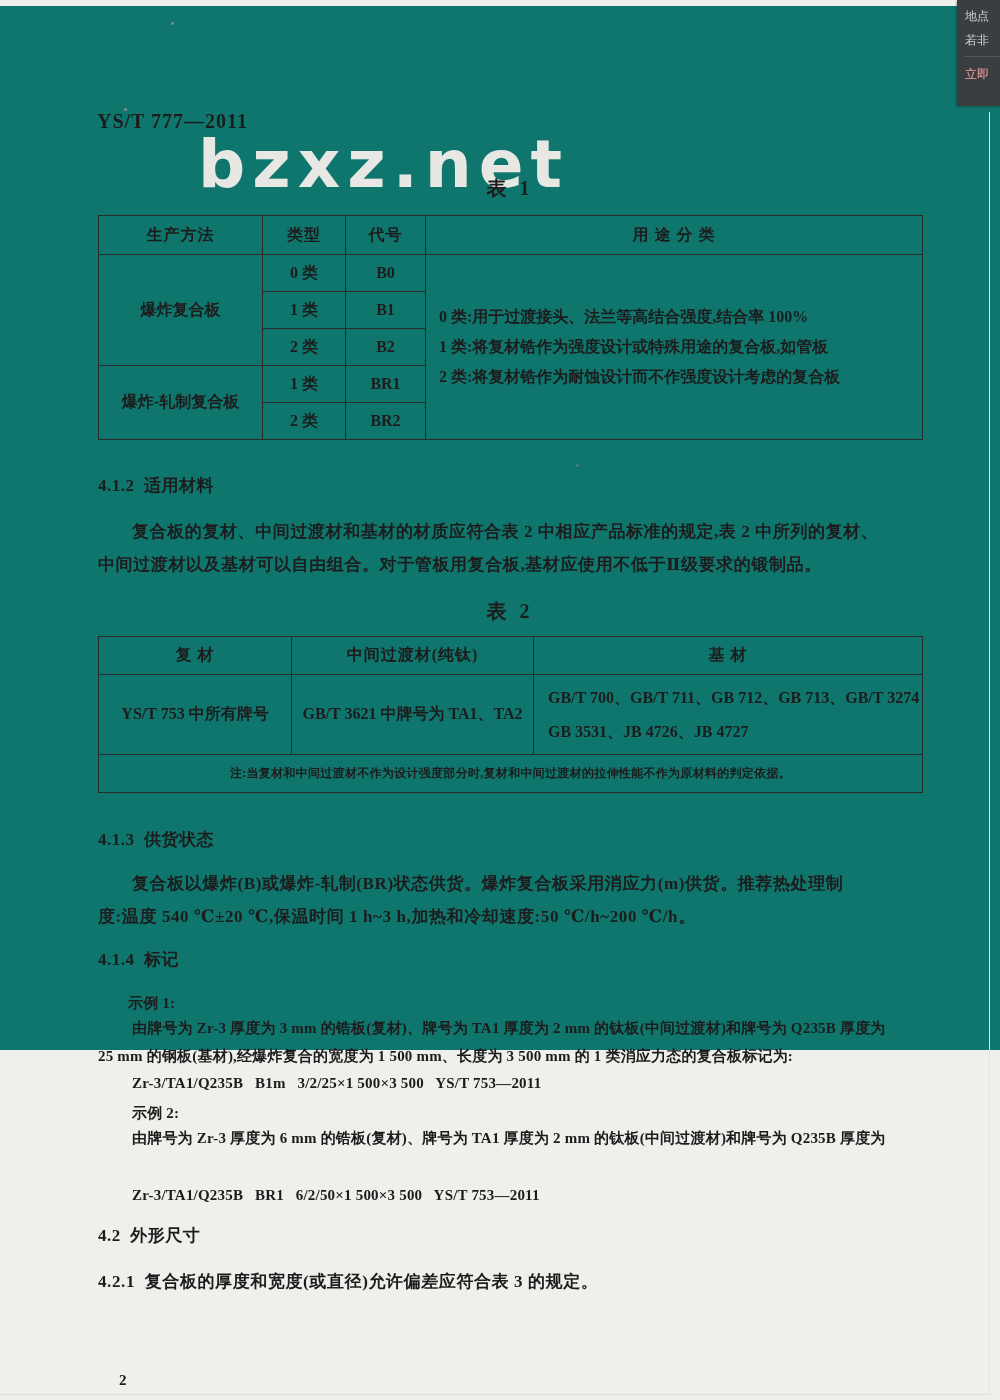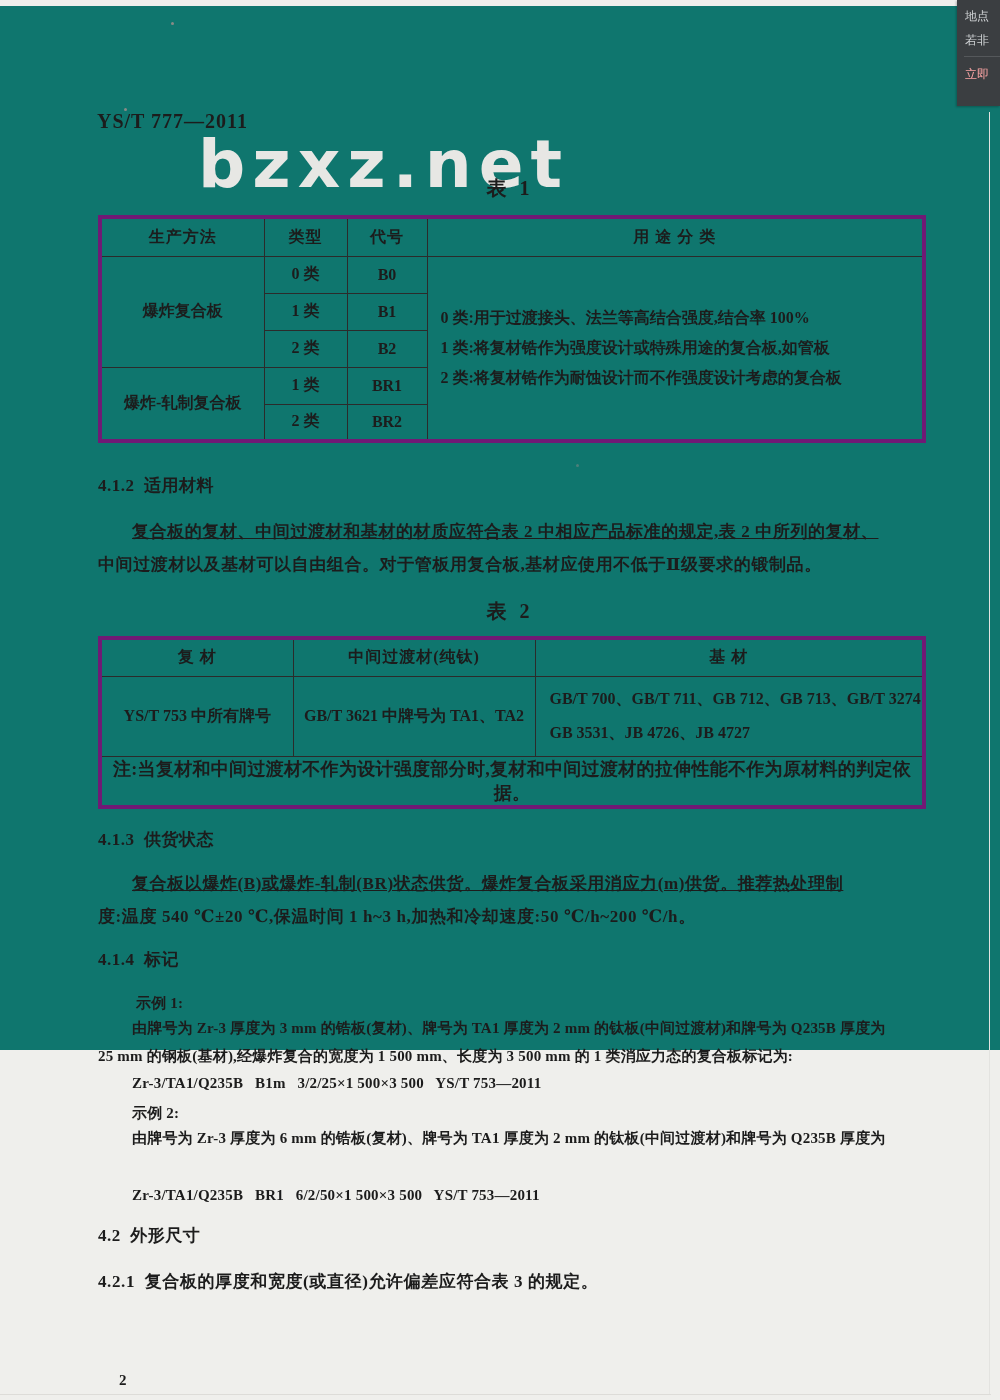--- a/index.html
+++ b/index.html
@@ -4,36 +4,36 @@
 <style>
   html,body{margin:0;padding:0;}
   body{width:1000px;height:1400px;position:relative;overflow:hidden;
        background:#efefec;font-family:"Liberation Serif","DejaVu Serif",serif;color:#1c1c1c;}
   .page{position:absolute;left:0;top:0;width:1000px;height:1044px;background:#0f766e;margin-top:6px;}
   .abs{position:absolute;white-space:pre;}
   .cn{font-weight:600;}
   .heading{font-size:17px;font-weight:700;letter-spacing:0.5px;}
   .para{font-size:17px;letter-spacing:0.6px;}
   .small{font-size:15px;letter-spacing:0.2px;}
-  .indent{padding-left:34px;text-decoration:underline;}
+  .indent{padding-left:34px;}
   .std-num{font-size:20px;font-weight:700;letter-spacing:1px;}
   .watermark{font-family:"DejaVu Sans","Liberation Sans",sans-serif;
              font-size:66px;font-weight:800;letter-spacing:7px;color:#e7e7e4;}
   .tbl-label{width:824px;text-align:center;font-size:20px;font-weight:700;letter-spacing:4px;}
   table.t{position:absolute;border-collapse:collapse;table-layout:fixed;
           font-size:16px;}
   table.t td,table.t th{border:1px solid #2b2b2b;padding:0;text-align:center;
           vertical-align:middle;font-weight:600;overflow:hidden;}
-  table.t{border:4px solid #701a75;}
+  table.t{border:1px solid #701a75;}
   table.t th{font-weight:700;letter-spacing:1px;}
   .usage-cell{text-align:left !important;}
   .usage-lines{padding-left:13px;line-height:30px;font-size:16px;white-space:nowrap;}
   .base-cell{text-align:left !important;}
   .base-lines{padding-left:14px;line-height:34px;white-space:nowrap;}
-  .note-cell{font-size:18px;letter-spacing:0.3px;}
+  .note-cell{font-size:12px;letter-spacing:0.3px;}
   .pgnum{font-size:15px;font-weight:600;}
   
   .overlay{position:absolute;top:0;right:0;width:43px;height:106px;background:#3b3e41;
            font-family:"Liberation Sans","DejaVu Sans",sans-serif;font-size:12px;
            color:#d3d6d8;overflow:hidden;box-shadow:-1px 1px 2px rgba(0,0,0,0.25);}
   .overlay .row{position:absolute;left:8px;white-space:nowrap;}
   .overlay .divider{position:absolute;left:7px;top:56px;width:40px;border-top:1px solid #55585b;}
   .overlay .link{color:#fca5a5;}
   .edge-v{position:absolute;left:989px;top:106px;width:1px;height:1282px;background:#e3e3e0;}
   .edge-h{position:absolute;left:0;top:1388px;width:991px;height:1px;background:#dddcd8;}
@@ -129,21 +129,21 @@
     </tr>
   </tbody>
     </table>
 
   <div class="abs heading" style="left:98px;top:822px;">4.1.3  供货状态</div>
   <div class="abs para cn indent" style="left:98px;top:866px;">复合板以爆炸(B)或爆炸-轧制(BR)状态供货。爆炸复合板采用消应力(m)供货。推荐热处理制</div>
   <div class="abs para cn" style="left:98px;top:899px;">度:温度 540 ℃±20 ℃,保温时间 1 h~3 h,加热和冷却速度:50 ℃/h~200 ℃/h。</div>
 
   <div class="abs heading" style="left:98px;top:942px;">4.1.4  标记</div>
 
-  <div class="abs small cn" style="left:136px;top:988px;">示例 1:</div>
+  <div class="abs small cn" style="left:128px;top:988px;">示例 1:</div>
   <div class="abs small cn" style="left:132px;top:1013px;">由牌号为 Zr-3 厚度为 3 mm 的锆板(复材)、牌号为 TA1 厚度为 2 mm 的钛板(中间过渡材)和牌号为 Q235B 厚度为</div>
   <div class="abs small cn" style="left:98px;top:1041px;">25 mm 的钢板(基材),经爆炸复合的宽度为 1 500 mm、长度为 3 500 mm 的 1 类消应力态的复合板标记为:</div>
   <div class="abs small cn" style="left:132px;top:1069px;">Zr-3/TA1/Q235B   B1m   3/2/25×1 500×3 500   YS/T 753—2011</div>
 
   <div class="abs small cn" style="left:132px;top:1098px;">示例 2:</div>
   <div class="abs small cn" style="left:132px;top:1123px;">由牌号为 Zr-3 厚度为 6 mm 的锆板(复材)、牌号为 TA1 厚度为 2 mm 的钛板(中间过渡材)和牌号为 Q235B 厚度为</div>
   <div class="abs small cn" style="left:132px;top:1181px;">Zr-3/TA1/Q235B   BR1   6/2/50×1 500×3 500   YS/T 753—2011</div>
 
   <div class="abs heading" style="left:98px;top:1218px;">4.2  外形尺寸</div>
   <div class="abs para cn" style="left:98px;top:1264px;">4.2.1  复合板的厚度和宽度(或直径)允许偏差应符合表 3 的规定。</div>

